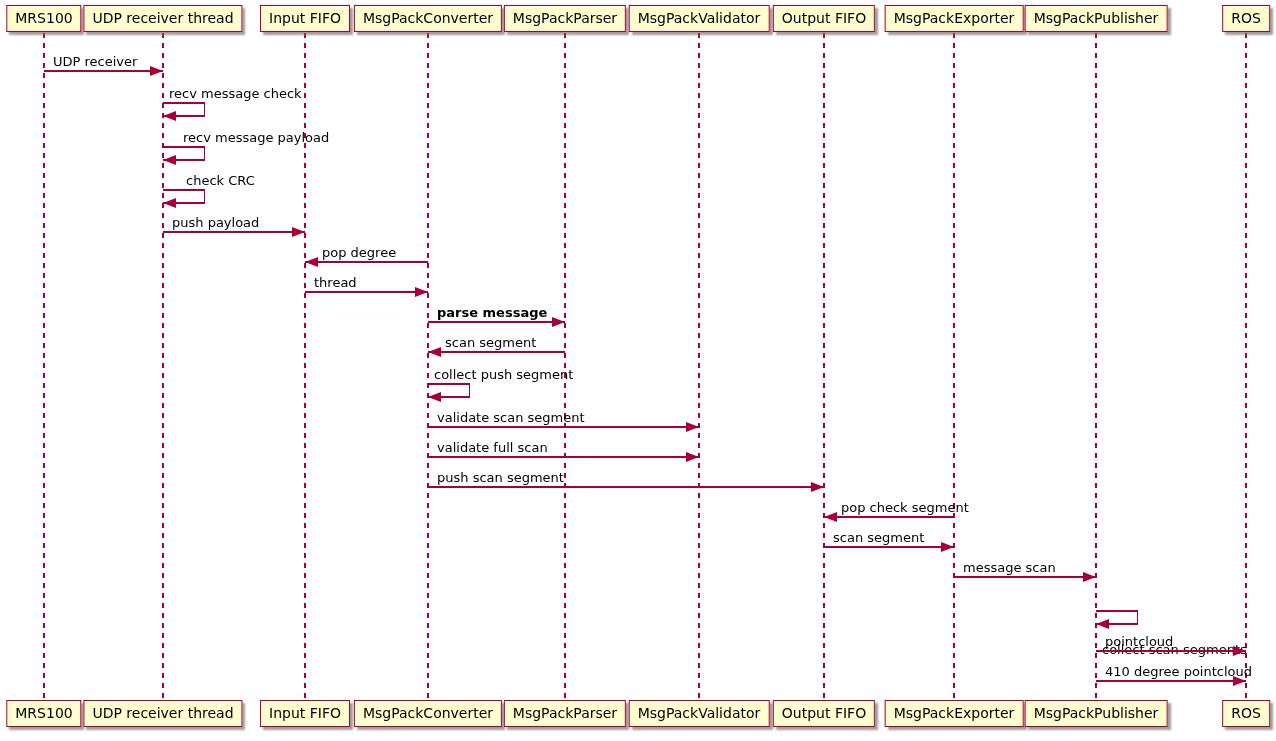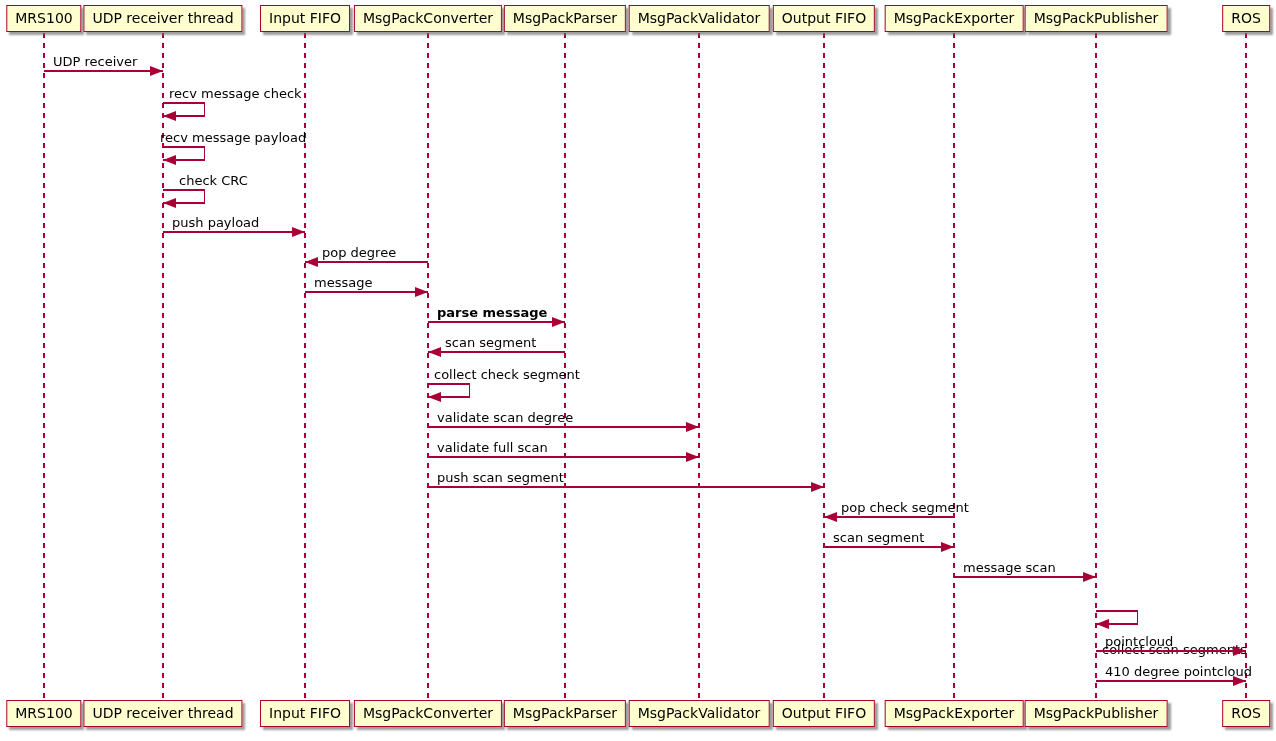--- a/index.html
+++ b/index.html
@@ -94,51 +94,51 @@
     <div class="participant" style="left: 1246px; top: 5px;"><span>ROS</span></div>
     <div class="participant" style="left: 1246px; top: 700px;"><span>ROS</span></div>
     <div class="msg-label" style="left: 53px; top: 54px;">UDP receiver</div>
     <div class="line" style="left: 44px; top: 70.25px; width: 119px; height: 1.5px;"></div>
     <div class="head right" style="left: 150px; top: 66px;"></div>
     <div class="msg-label" style="left: 169px; top: 86px;">recv message check</div>
     <div class="line" style="left: 163px; top: 102.25px; width: 42px; height: 1.5px;"></div>
     <div class="line" style="left: 203.5px; top: 103px; width: 1.5px; height: 13px;"></div>
     <div class="line" style="left: 163px; top: 115.25px; width: 42px; height: 1.5px;"></div>
     <div class="head left" style="left: 163px; top: 111px;"></div>
-    <div class="msg-label" style="left: 160px; top: 130px;">recv message payload</div>
+    <div class="msg-label" style="left: 183px; top: 130px;">recv message payload</div>
     <div class="line" style="left: 163px; top: 146.25px; width: 42px; height: 1.5px;"></div>
     <div class="line" style="left: 203.5px; top: 147px; width: 1.5px; height: 13px;"></div>
     <div class="line" style="left: 163px; top: 159.25px; width: 42px; height: 1.5px;"></div>
     <div class="head left" style="left: 163px; top: 155px;"></div>
-    <div class="msg-label" style="left: 179px; top: 173px; text-align: right;">check CRC</div>
+    <div class="msg-label" style="left: 186px; top: 173px; text-align: right;">check CRC</div>
     <div class="line" style="left: 163px; top: 189.25px; width: 42px; height: 1.5px;"></div>
     <div class="line" style="left: 203.5px; top: 190px; width: 1.5px; height: 13px;"></div>
     <div class="line" style="left: 163px; top: 202.25px; width: 42px; height: 1.5px;"></div>
     <div class="head left" style="left: 163px; top: 198px;"></div>
     <div class="msg-label" style="left: 172px; top: 215px;">push payload</div>
     <div class="line" style="left: 163px; top: 231.25px; width: 142px; height: 1.5px;"></div>
     <div class="head right" style="left: 292px; top: 227px;"></div>
     <div class="msg-label" style="left: 322px; top: 245px;">pop degree</div>
     <div class="line" style="left: 305px; top: 261.25px; width: 123px; height: 1.5px;"></div>
     <div class="head left" style="left: 305px; top: 257px;"></div>
-    <div class="msg-label" style="left: 314px; top: 275px;">message</div>
+    <div class="msg-label" style="left: 314px; top: 275px;">thread</div>
     <div class="line" style="left: 305px; top: 291.25px; width: 123px; height: 1.5px;"></div>
     <div class="head right" style="left: 415px; top: 287px;"></div>
     <div class="msg-label" style="left: 437px; top: 305px; font-weight: bold;">parse message</div>
     <div class="line" style="left: 428px; top: 321.25px; width: 137px; height: 1.5px;"></div>
     <div class="head right" style="left: 552px; top: 317px;"></div>
     <div class="msg-label" style="left: 445px; top: 335px;">scan segment</div>
     <div class="line" style="left: 428px; top: 351.25px; width: 137px; height: 1.5px;"></div>
     <div class="head left" style="left: 428px; top: 347px;"></div>
-    <div class="msg-label" style="left: 434px; top: 367px;">collect check segment</div>
+    <div class="msg-label" style="left: 434px; top: 367px;">collect push segment</div>
     <div class="line" style="left: 428px; top: 383.25px; width: 42px; height: 1.5px;"></div>
     <div class="line" style="left: 468.5px; top: 384px; width: 1.5px; height: 13px;"></div>
     <div class="line" style="left: 428px; top: 396.25px; width: 42px; height: 1.5px;"></div>
     <div class="head left" style="left: 428px; top: 392px;"></div>
-    <div class="msg-label" style="left: 437px; top: 410px;">validate scan degree</div>
+    <div class="msg-label" style="left: 437px; top: 410px;">validate scan segment</div>
     <div class="line" style="left: 428px; top: 426.25px; width: 271px; height: 1.5px;"></div>
     <div class="head right" style="left: 686px; top: 422px;"></div>
     <div class="msg-label" style="left: 437px; top: 440px;">validate full scan</div>
     <div class="line" style="left: 428px; top: 456.25px; width: 271px; height: 1.5px;"></div>
     <div class="head right" style="left: 686px; top: 452px;"></div>
     <div class="msg-label" style="left: 437px; top: 470px;">push scan segment</div>
     <div class="line" style="left: 428px; top: 486.25px; width: 396px; height: 1.5px;"></div>
     <div class="head right" style="left: 811px; top: 482px;"></div>
     <div class="msg-label" style="left: 841px; top: 500px;">pop check segment</div>
     <div class="line" style="left: 824px; top: 516.25px; width: 130px; height: 1.5px;"></div>

